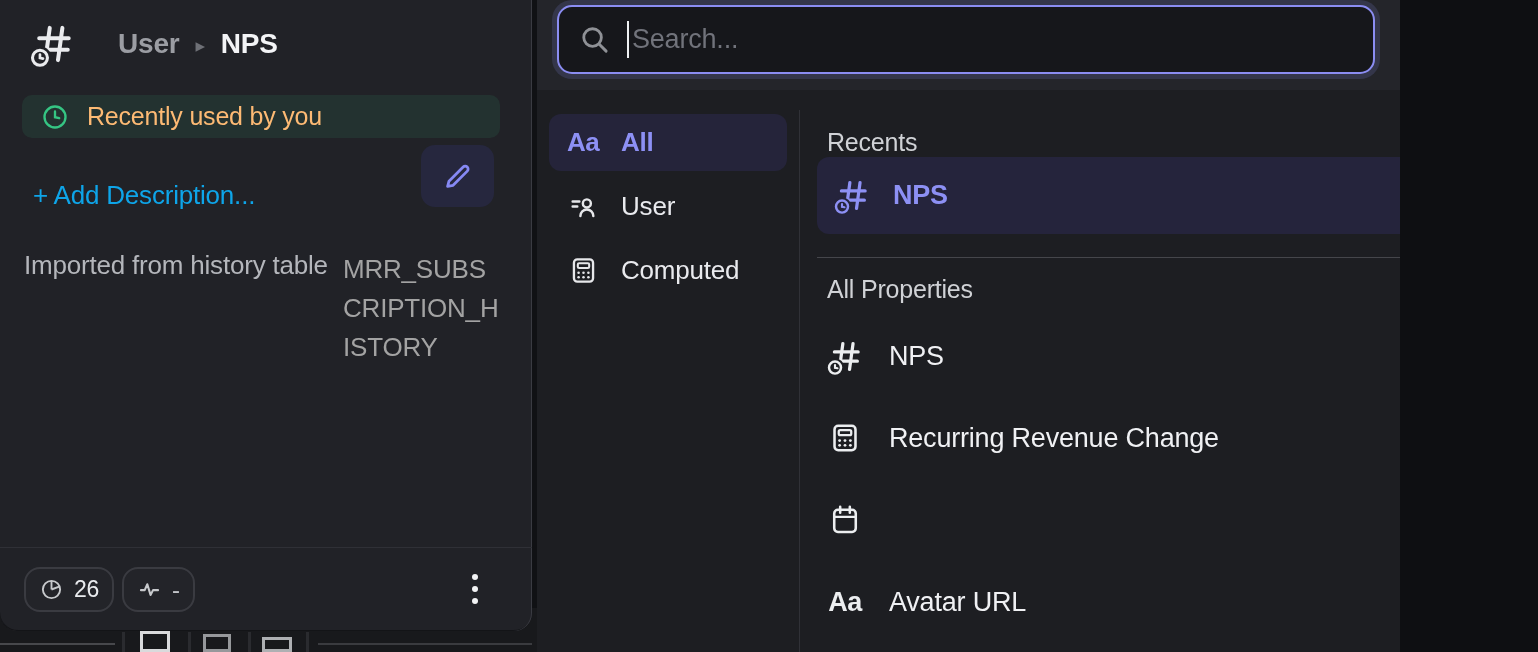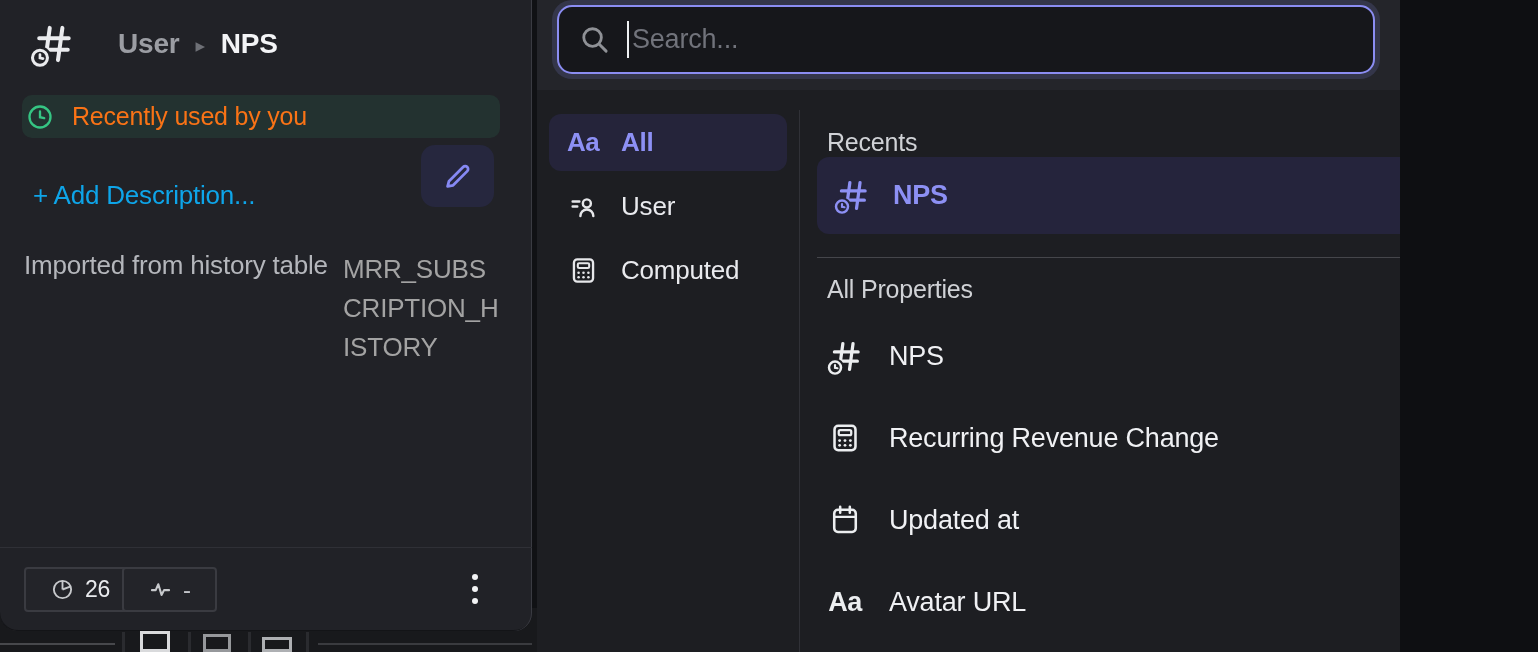--- a/index.html
+++ b/index.html
@@ -15,34 +15,34 @@
 
   
   .left-card { position:absolute; left:0; top:0; width:532px; height:631px; background:#212227;
                border-radius:0 0 18px 18px; box-shadow: inset -1px 0 0 #3a3b42, inset 0 -1px 0 #131417; }
   .breadcrumb { position:absolute; left:30px; top:18px; height:52px; display:flex; align-items:center; gap:16px; }
   .bc-parent { font-size:28px; font-weight:600; color:#9b9da3; margin-left:26px; }
   .bc-sep { font-size:19px; color:#6e7076; padding-top:2px; }
   .bc-current { font-size:28px; font-weight:700; color:#f3f4f6; }
 
   .recent-pill { position:absolute; left:22px; top:95px; width:478px; height:43px; border-radius:10px;
-                 background:rgba(56,195,126,0.10); display:flex; align-items:center; padding:0 4px; gap:18px;
-                 color:#f97316; font-size:25px; }
+                 background:rgba(56,195,126,0.10); display:flex; align-items:center; padding:0 19px; gap:18px;
+                 color:#fdba74; font-size:25px; }
 
   .desc-label { position:absolute; left:33px; top:180px; font-size:26px; color:#0ea5e9; }
   .pencil-btn { position:absolute; left:421px; top:145px; width:73px; height:62px; border-radius:14px;
                 background:#26273e; display:flex; align-items:center; justify-content:center; cursor:pointer; }
 
   .imported-label { position:absolute; left:24px; top:250px; font-size:26px; color:#b4b6bb; }
   .imported-value { position:absolute; left:343px; top:250px; width:160px; font-size:26px; color:#a3a3a3;
                     line-height:39px; word-break:break-all; }
 
   .panel-footer { position:absolute; left:0; top:547px; width:100%; height:84px; border-top:1px solid #2f3036; }
-  .stat-pill { position:absolute; top:19px; height:45px; border:2px solid #3a3b41; border-radius:4px;
-               background:#232429; display:flex; align-items:center; padding:0 24px; gap:10px;
+  .stat-pill { position:absolute; top:19px; height:45px; border:2px solid #3a3b41; border-radius:16px;
+               background:#232429; display:flex; align-items:center; padding:0 13px; gap:10px;
                color:#e9ebee; font-size:23px; cursor:pointer; }
   .stat-pill .dim { color:#c3c5c9; font-size:24px; }
   .kebab { position:absolute; left:468px; top:22px; display:flex; flex-direction:column; gap:6px; padding:4px; cursor:pointer; }
   .kebab i { width:6px; height:6px; border-radius:50%; background:#f2f3f5; }
 
   
   .modal { position:absolute; left:537px; top:0; width:1001px; height:652px; background:#1d1e22; }
   .modal-top { position:absolute; left:0; top:0; width:100%; height:90px; background:#24252a; }
   .search { position:absolute; left:20px; top:5px; width:818px; height:69px; background:#16171b;
             border:2px solid #8b8df2; border-radius:15px; box-shadow:0 0 0 5px rgba(138,140,242,0.16);
@@ -269,21 +269,20 @@
         </div>
 
         <div class="prop-row">
           <span class="picon">
             <svg width="34" height="34" viewBox="0 0 24 24" fill="none">
               <rect x="4.4" y="4.8" width="15.2" height="15.6" rx="2.6" stroke="currentColor" stroke-width="1.8"></rect>
               <path d="M8.6 2.6 V6.8 M15.4 2.6 V6.8" stroke="currentColor" stroke-width="1.8" stroke-linecap="round"></path>
               <path d="M4.6 9.8 H19.4" stroke="currentColor" stroke-width="1.6"></path>
             </svg>
           </span>
-          <span>Updated at</span>
         </div>
 
         <div class="prop-row">
           <span class="picon aa-glyph" style="font-size:27px">Aa</span>
           <span>Avatar URL</span>
         </div>
       </div>
     </div>
 
     <div class="scroll-track"></div>

